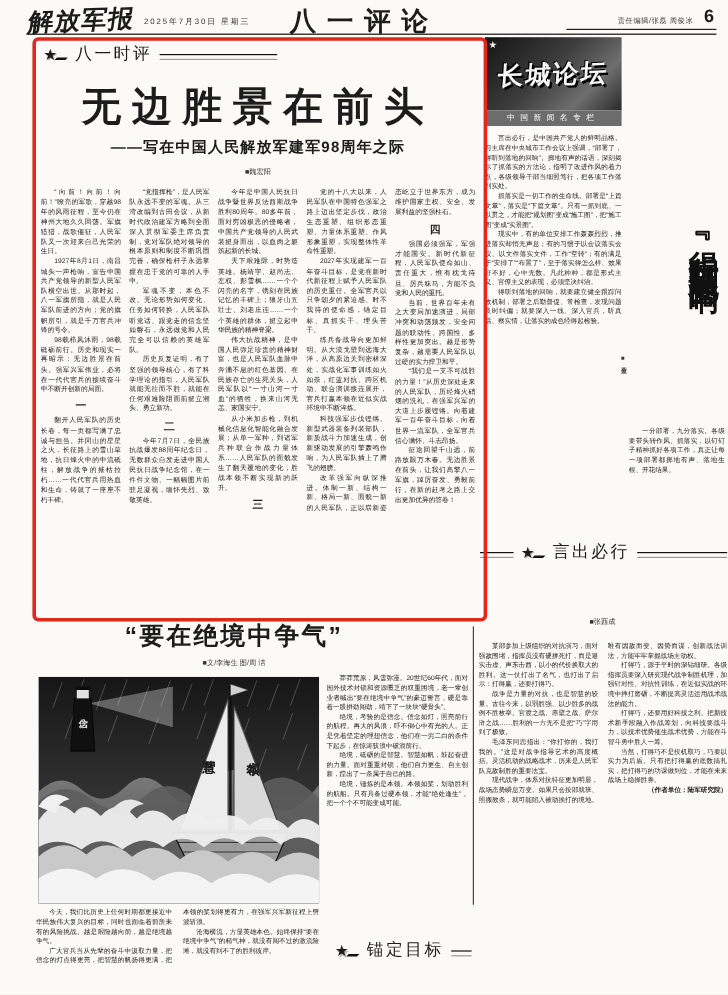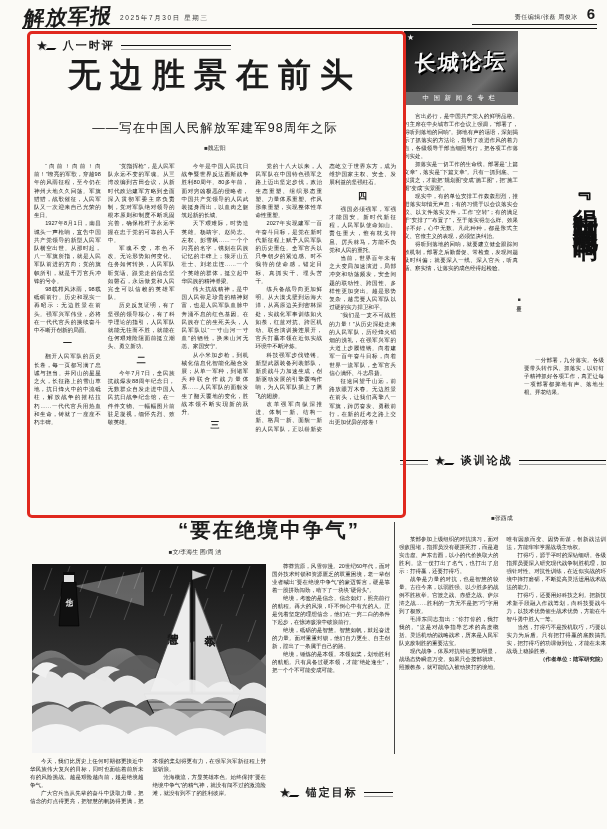--- a/index.html
+++ b/index.html
@@ -16,28 +16,28 @@
   .head-pageno{font-size:15px;font-weight:900;}
   .head-underline{position:absolute;left:472px;right:10px;top:24px;border-top:1px solid #222;}
   .head-rule{position:absolute;left:22px;right:10px;top:28px;border-top:1.5px solid #111;}
   
   .red-box{position:absolute;left:27px;top:31px;width:373px;height:481px;
            border:3.5px solid #e0281e;border-radius:5px;z-index:60;pointer-events:none;}
   
   .sec-label{display:flex;align-items:center;height:16px;}
   .star-icon{font-size:13px;line-height:13px;margin-right:2px;text-shadow:1px 1px 0 #bbb;}
   .star-swoosh{width:9px;height:7px;border-bottom:2px solid #111;transform:skewX(-45deg);margin-right:4px;}
-  .sec-label-text{font-size:11px;font-weight:700;letter-spacing:2px;white-space:nowrap;}
+  .sec-label-text{font-size:14px;font-weight:400;letter-spacing:2px;white-space:nowrap;}
   .sec-label-line{flex:1;height:3px;border-top:1.5px solid #111;border-bottom:1px solid #999;margin-left:6px;margin-top:4px;}
   .sec-label-line.pre{margin-left:0;margin-right:6px;flex:0 0 28px;}
   
   .main-art{position:absolute;left:34px;top:37px;width:362px;}
   .main-label{width:195px;margin-left:2px;}
-  .main-headline{text-align:center;font-size:33px;font-weight:900;letter-spacing:9px;white-space:nowrap;}
-  .main-subtitle{text-align:center;margin-top:22px;font-size:12.5px;font-weight:400;letter-spacing:1px;}
+  .main-headline{text-align:center;margin-top:14px;font-size:33px;font-weight:900;letter-spacing:9px;white-space:nowrap;}
+  .main-subtitle{text-align:center;margin-top:3px;font-size:12.5px;font-weight:700;letter-spacing:1px;}
   .main-byline{text-align:center;margin-top:7px;font-size:6px;color:#333;}
   .body-flow{margin-top:9px;height:346px;overflow:hidden;column-count:5;column-gap:7px;
              font-size:5.6px;line-height:8.2px;text-align:justify;color:#222;}
   .body-flow p,.col-text p{margin:0;text-indent:2em;}
   .marker{text-align:center;font-weight:900;font-size:9px;margin:5px 0;text-indent:0;}
   
   .col-text{position:absolute;overflow:hidden;font-size:5.5px;line-height:8px;text-align:justify;color:#222;}
   .credit{text-indent:0 !important;text-align:right;font-weight:700;}
   
   .forum-logo{position:absolute;left:404px;top:31px;width:114px;height:61px;
@@ -54,36 +54,37 @@
               writing-mode:vertical-rl;font-size:25px;font-weight:900;letter-spacing:4px;
               display:flex;justify-content:center;color:#111;}
   .vert-byline{position:absolute;left:516px;top:296px;writing-mode:vertical-rl;font-size:5px;color:#333;}
   
   .train-divider{position:absolute;left:400px;top:452px;width:206px;}
   .train-title{position:absolute;left:398px;top:482px;width:208px;text-align:center;
                font-size:20px;font-weight:900;letter-spacing:0.5px;white-space:nowrap;}
   .train-byline{position:absolute;left:398px;top:514px;width:208px;text-align:center;font-size:6px;color:#333;}
   .train-body{left:399px;top:535px;width:207px;height:268px;column-count:2;column-gap:8px;}
   
-  .pic-title{position:absolute;left:30px;top:516px;width:330px;text-align:right;
+  .pic-title{position:absolute;left:30px;top:516px;width:330px;text-align:center;
              font-size:20.5px;font-weight:900;letter-spacing:2px;white-space:nowrap;}
   .pic-byline{position:absolute;left:30px;top:548px;width:330px;text-align:center;font-size:6px;color:#333;}
   .pic-illu{position:absolute;left:32px;top:564px;width:234px;height:189px;}
   .pic-colR{left:272px;top:562px;width:118px;height:217px;}
   .pic-colB{left:30px;top:757px;width:236px;height:70px;column-count:2;column-gap:9px;}
   .pic-label{position:absolute;left:279px;top:784px;width:114px;}
   .v-rule{position:absolute;left:394px;top:522px;height:232px;border-left:0.7px solid #444;}
 </style>
 </head>
 <body>
 
 <div id="page">
 
   <div class="masthead">解放军报</div>
   <div class="head-date">2025年7月30日 星期三</div>
+  <div class="head-title">八一评论</div>
   <div class="head-right">
     <span class="head-editors">责任编辑/张磊 周俊冰</span>
     <span class="head-pageno">6</span>
   </div>
   <div class="head-underline"></div>
   <div class="head-rule"></div>
 
   <div class="red-box"></div>
 
   <div class="main-art">
@@ -139,21 +140,21 @@
   <div class="vert-title">『得听到落地的回响』</div>
   <div class="vert-byline">■贾金生</div>
   <div class="col-text forum-col2">
       <p>一分部署，九分落实。各级要带头转作风、抓落实，以钉钉子精神抓好各项工作，真正让每一项部署都掷地有声、落地生根、开花结果。</p>
     </div>
 
   <div class="sec-label train-divider">
     <span class="sec-label-line pre"></span>
     <span class="star-icon">★</span>
     <span class="star-swoosh"></span>
-    <span class="sec-label-text">谈训论战</span>
+    <span class="sec-label-text">言出必行</span>
     <span class="sec-label-line"></span>
   </div>
   <div class="train-byline">■张西成</div>
   <div class="col-text train-body">
       <p>某部参加上级组织的对抗演习，面对强敌围堵，指挥员没有硬拼死打，而是避实击虚、声东击西，以小的代价换取大的胜利。这一仗打出了名气，也打出了启示：打得赢，还要打得巧。</p>
       <p>战争是力量的对抗，也是智慧的较量。古往今来，以弱胜强、以少胜多的战例不胜枚举。官渡之战、赤壁之战、萨尔浒之战……胜利的一方无不是把“巧”字用到了极致。</p>
       <p>毛泽东同志指出：“你打你的，我打我的。”这是对战争指导艺术的高度概括。灵活机动的战略战术，历来是人民军队克敌制胜的重要法宝。</p>
       <p>现代战争，体系对抗特征更加明显，战场态势瞬息万变。如果只会按部就班、照搬教条，就可能陷入被动挨打的境地。唯有因敌而变、因势而谋，创新战法训法，方能牢牢掌握战场主动权。</p>
       <p>打得巧，源于平时的深钻细研。各级指挥员要深入研究现代战争制胜机理，加强针对性、对抗性训练，在近似实战的环境中摔打磨砺，不断提高灵活运用战术战法的能力。</p>
       <p>打得巧，还要用好科技之利。把新技术新手段融入作战筹划，向科技要战斗力，以技术优势催生战术优势，方能在斗智斗勇中胜人一筹。</p>

